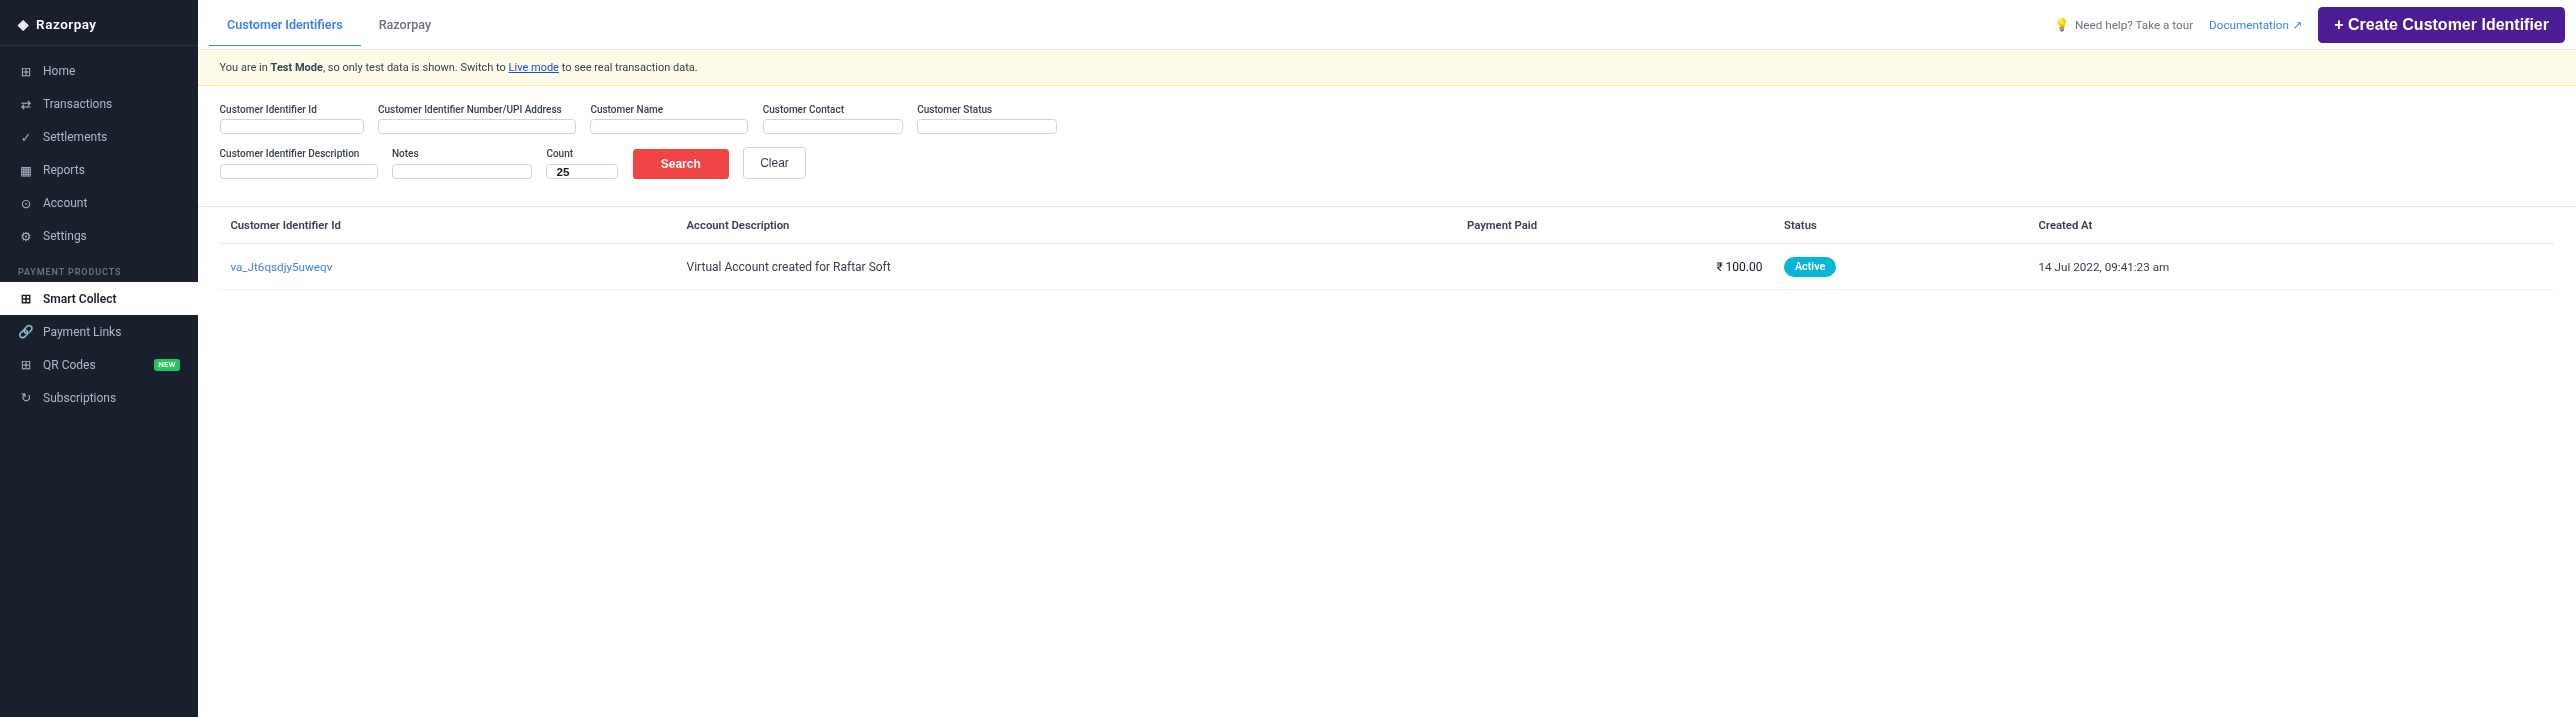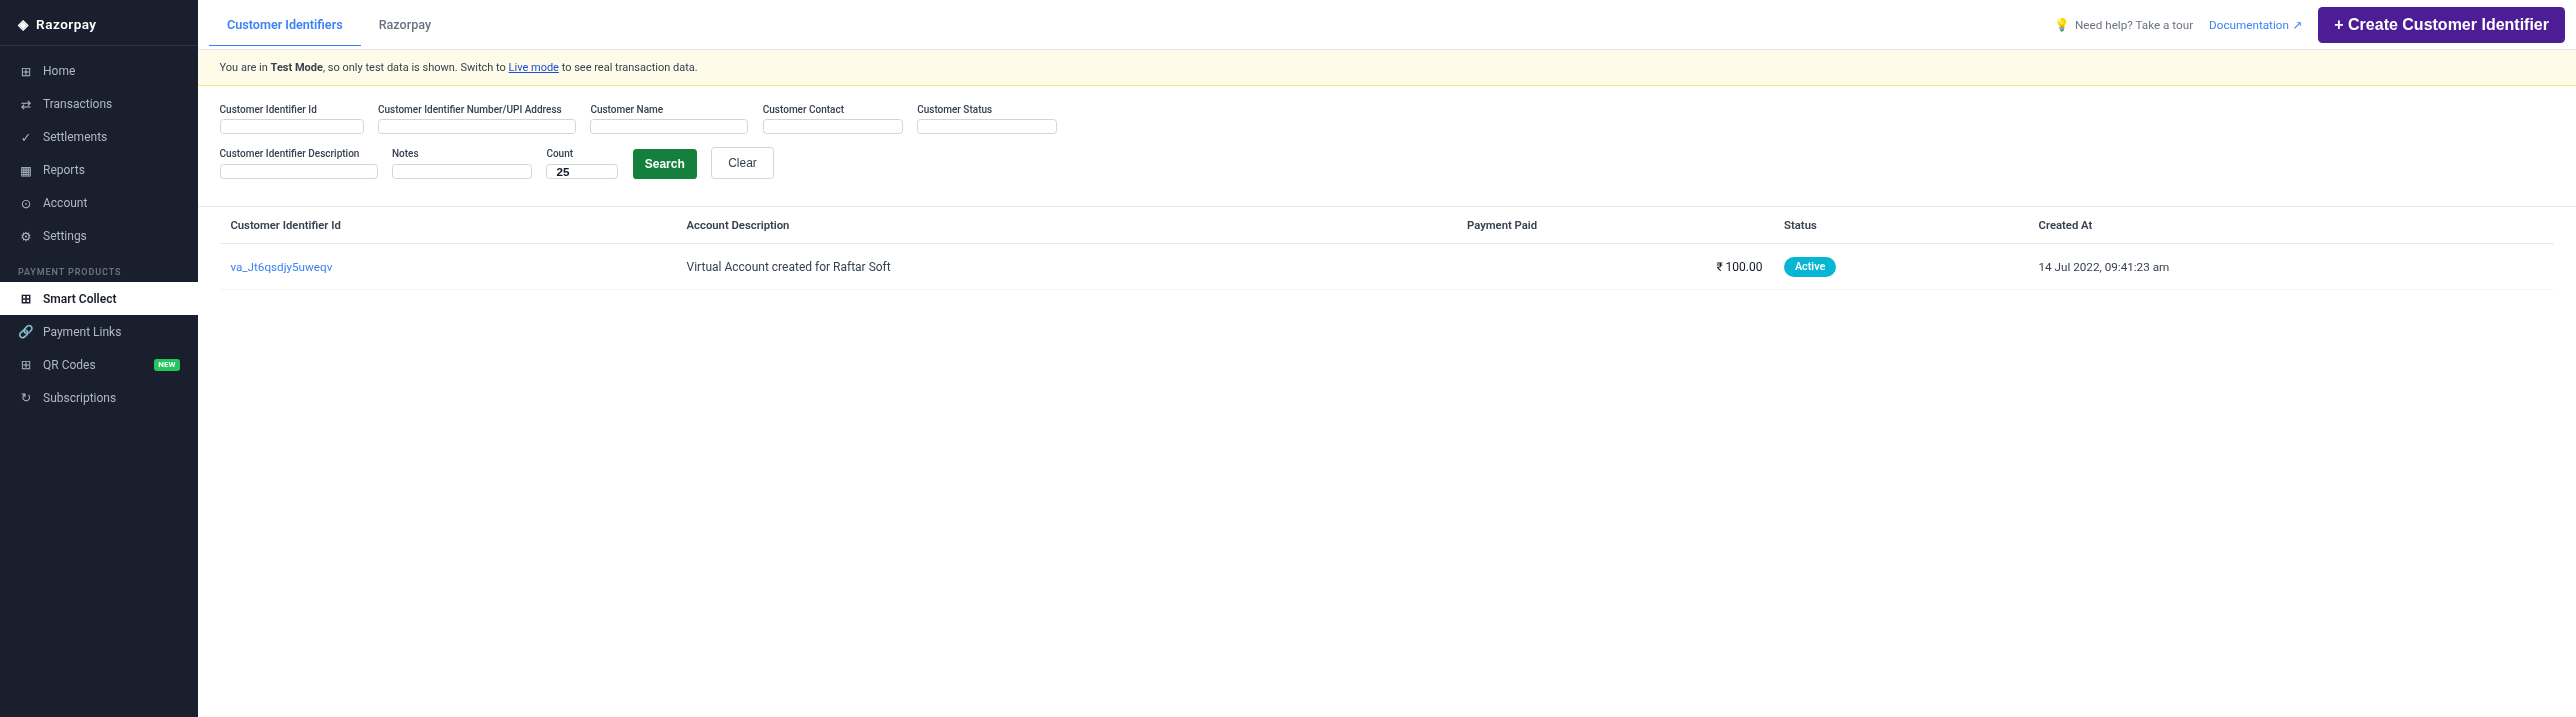--- a/index.html
+++ b/index.html
@@ -183,24 +183,24 @@
     }
     .field-id { width: 144px; }
     .field-upi { width: 198px; }
     .field-name { width: 158px; }
     .field-contact { width: 140px; }
     .field-email { width: 140px; }
     .field-desc { width: 158px; }
     .field-notes { width: 140px; }
     .field-count { width: 72px; }
     .btn-search {
-      background: #15803d;
+      background: #ef4444;
       color: #fff;
       border: none;
-      padding: 8px 12px;
+      padding: 8px 28px;
       border-radius: 3.6px;
       font-size: 12px;
       font-weight: 600;
       cursor: pointer;
     }
     .btn-clear {
       background: #fff;
       color: #374151;
       border: 0.9px solid #d1d5db;
       padding: 8px 16px;

